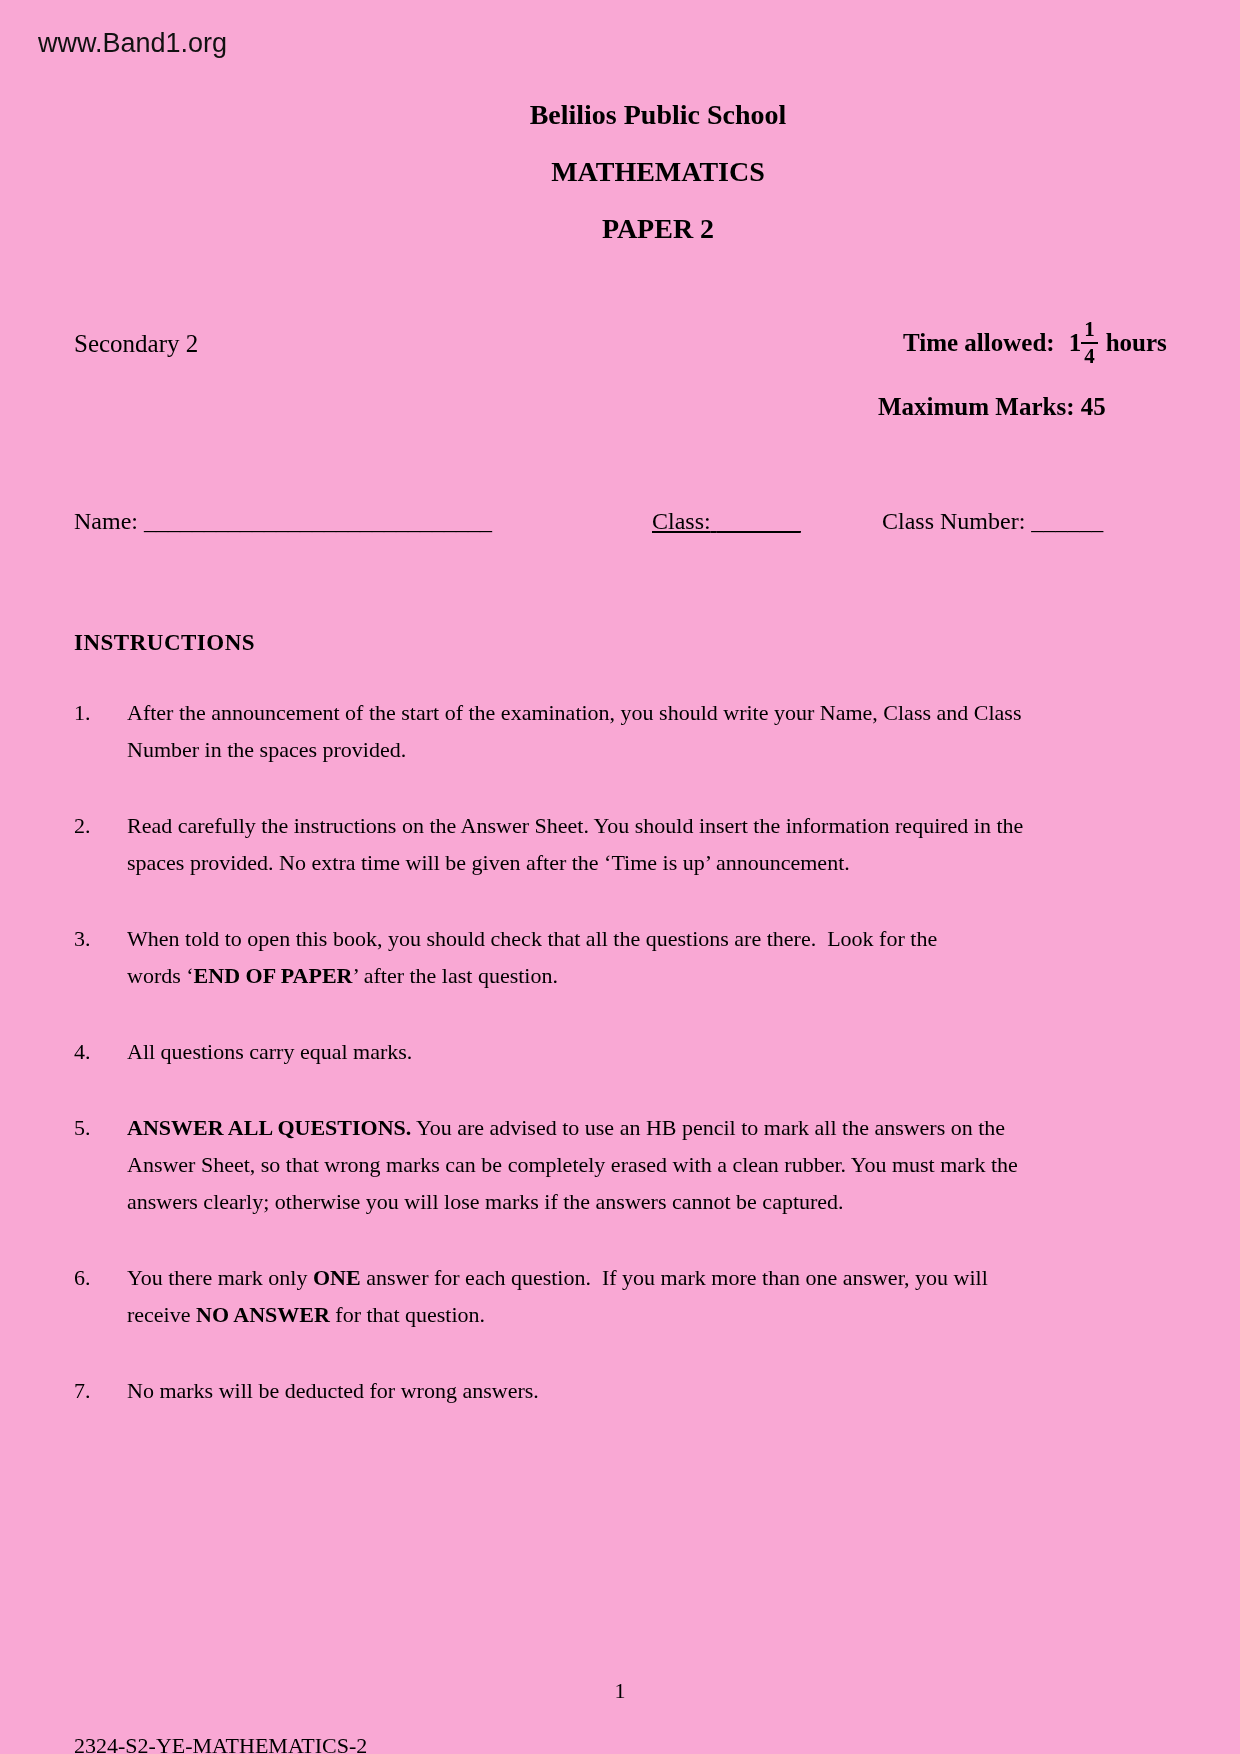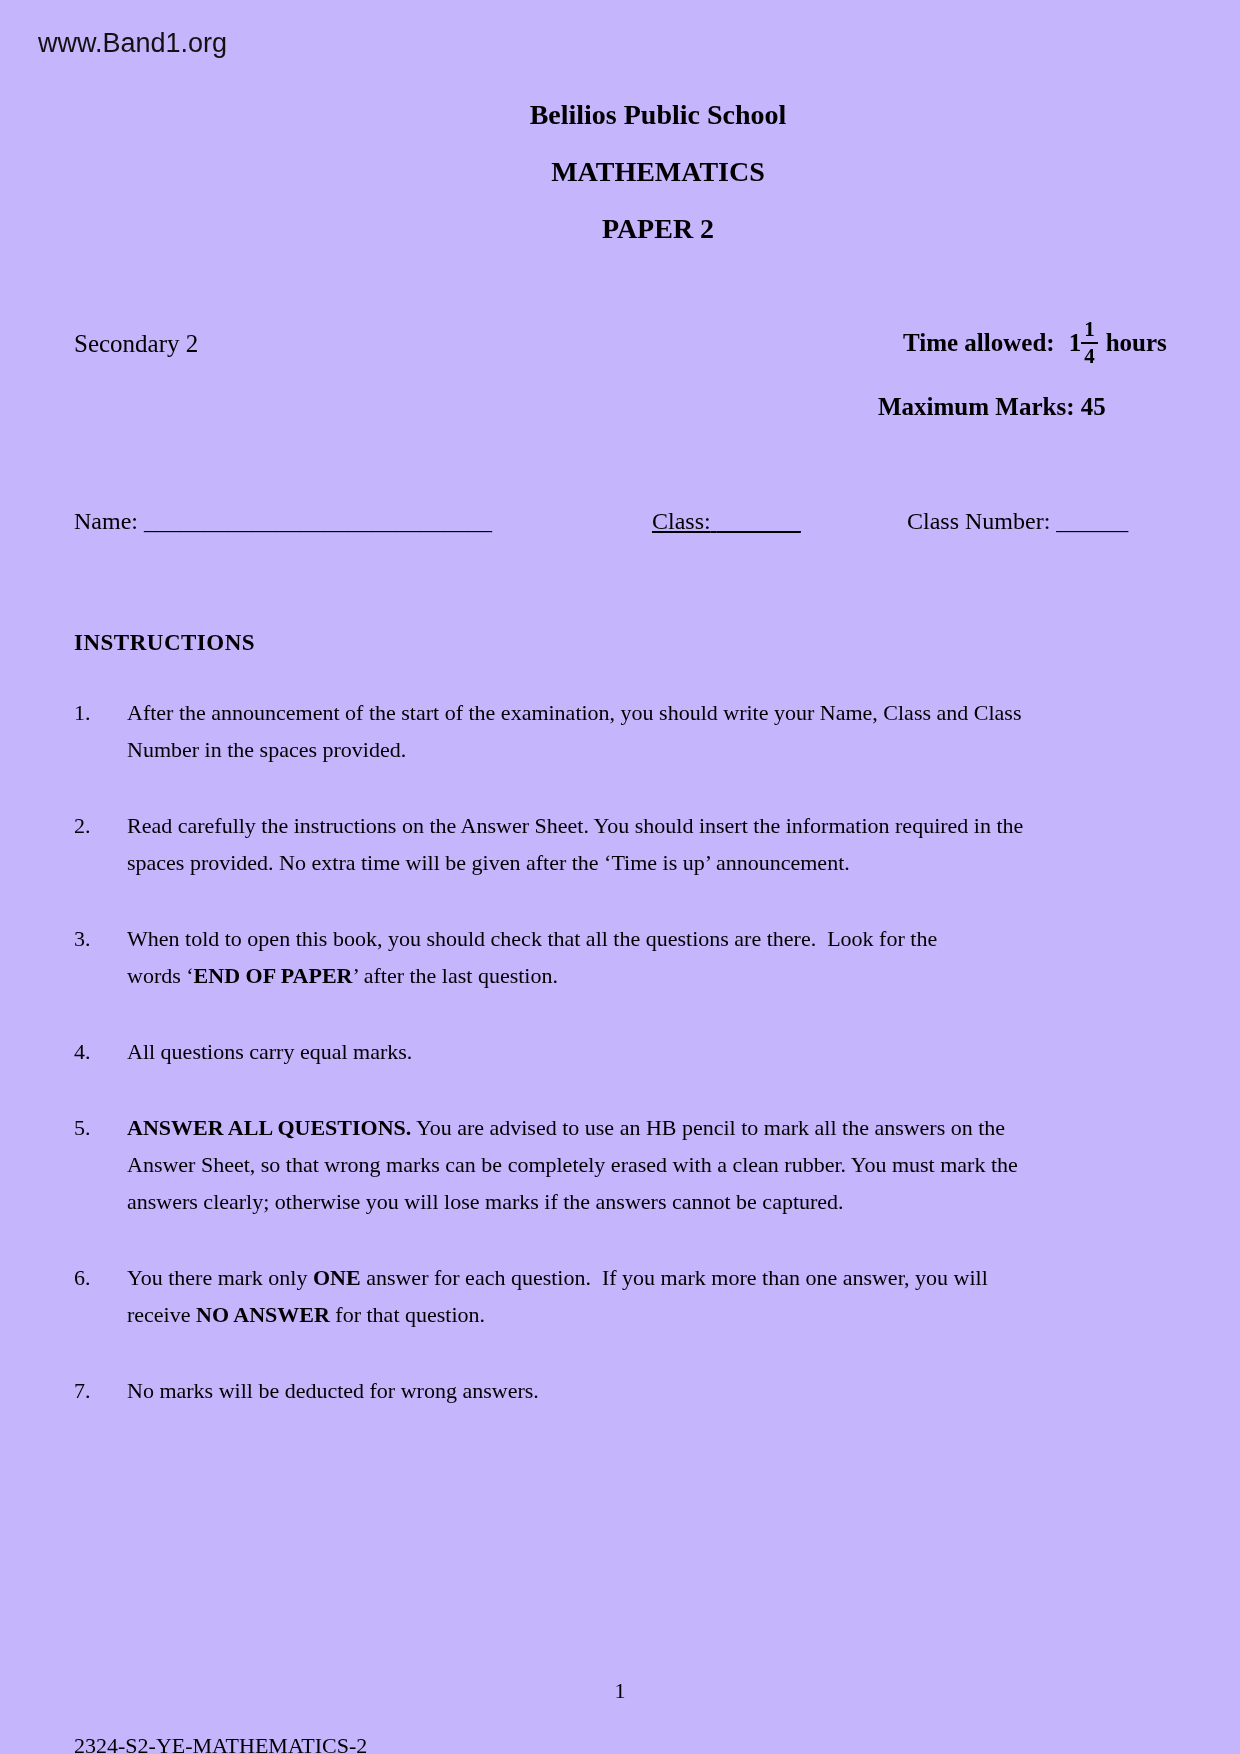--- a/index.html
+++ b/index.html
@@ -1,21 +1,21 @@
 <!DOCTYPE html>
 <html><head>
 <meta charset="utf-8">
 <style>
   html, body { margin: 0; padding: 0; background: #e8e8e8; }
   .page {
     position: relative;
     width: 1240px;
     height: 1754px;
     margin: 0 auto;
-    background: #c4b5fd;
+    background: #f9a8d4;
     color: #000000;
     font-family: "Liberation Serif", "DejaVu Serif", serif;
     overflow: hidden;
   }
   .watermark {
     position: absolute;
     left: 38px;
     top: 28px;
     font-family: "Liberation Sans", "DejaVu Sans", sans-serif;
     font-size: 27px;
@@ -79,21 +79,21 @@
   .fill-row {
     position: absolute;
     top: 508px;
     left: 0;
     width: 1240px;
     font-size: 24px;
   }
   .fill-group { position: absolute; white-space: nowrap; }
   .fill-name { left: 74px; }
   .fill-class { left: 652px; text-decoration: underline; }
-  .fill-classnum { left: 907px; text-align: center; }
+  .fill-classnum { left: 882px; text-align: center; }
   .fill-line { letter-spacing: 0; }
   .instructions-heading {
     position: absolute;
     left: 74px;
     top: 630px;
     font-size: 23px;
     font-weight: bold;
     letter-spacing: 0.5px;
     white-space: nowrap;
   }

